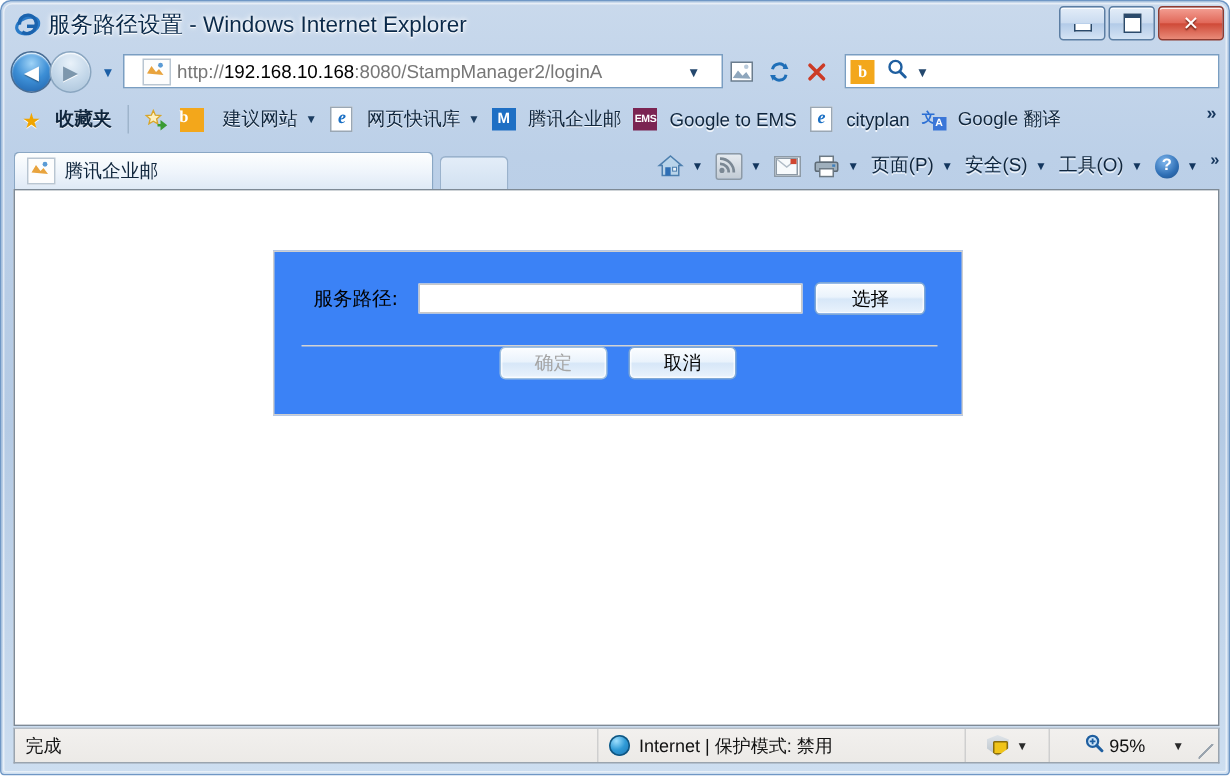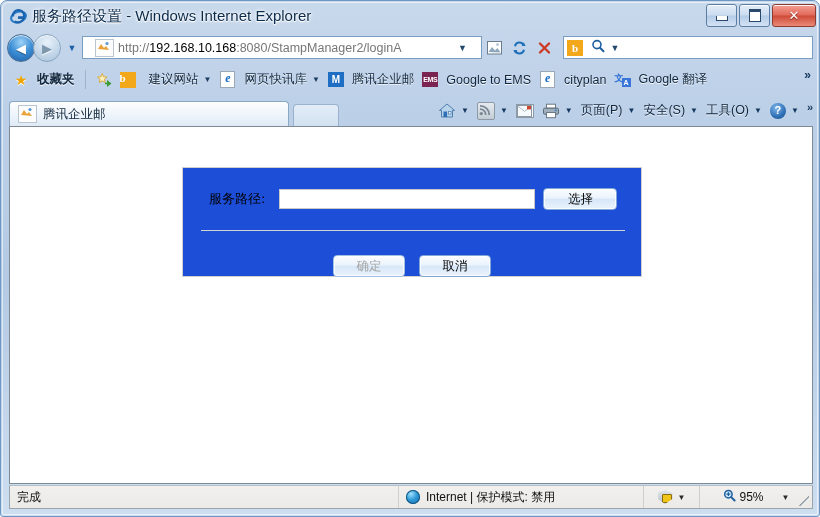--- a/index.html
+++ b/index.html
@@ -162,21 +162,21 @@
   }
 
   
   .viewport{
     position:absolute;left:8px;top:125px;width:804px;height:358px;
     background:#ffffff;border:1px solid #7e8a96;box-sizing:border-box;overflow:hidden;
   }
   .page{position:relative;width:100%;height:100%;background:#fff;}
   .formbox{
     position:absolute;left:172px;top:40px;width:460px;height:110px;
-    border:1px solid #cfcfcf;background:#1d4ed8;box-sizing:border-box;
+    border:1px solid #cfcfcf;background:#3b82f6;box-sizing:border-box;
   }
   .form-row{
     position:absolute;left:0;top:0;width:100%;height:62px;
     display:flex;align-items:center;padding-left:26px;box-sizing:border-box;
   }
   .form-label{
     font-size:13px;color:#000;white-space:nowrap;margin-right:14px;
     font-family:"DejaVu Sans","Liberation Sans",sans-serif;
   }
   .path-input{
@@ -192,21 +192,21 @@
     font-family:"DejaVu Sans","Liberation Sans",sans-serif;
     box-shadow:inset 0 0 0 1px rgba(255,255,255,.7);
   }
   .btn.disabled{color:#a5a5a5;border-color:#9fc0e0;}
   .btn.pick{margin-left:8px;min-width:74px;}
   .hr{
     position:absolute;left:18px;top:62px;width:424px;height:1px;background:#d3d3d3;
   }
   .form-actions{
     position:absolute;left:0;top:63px;width:100%;height:46px;
-    display:flex;align-items:flex-end;justify-content:center;gap:14px;
+    display:flex;align-items:flex-start;justify-content:center;gap:14px;
   }
 
   
   .statusbar{
     position:absolute;left:8px;top:484px;width:804px;height:24px;
     background:linear-gradient(to bottom,#f2f0ee 0%,#eceae7 100%);
     border:1px solid #9aa4ae;border-top:1px solid #b7bfc7;box-sizing:border-box;
     display:flex;align-items:center;font-size:12px;color:#111;
   }
   .sb-cell{height:100%;display:flex;align-items:center;padding:8px 7px;box-sizing:border-box;}

